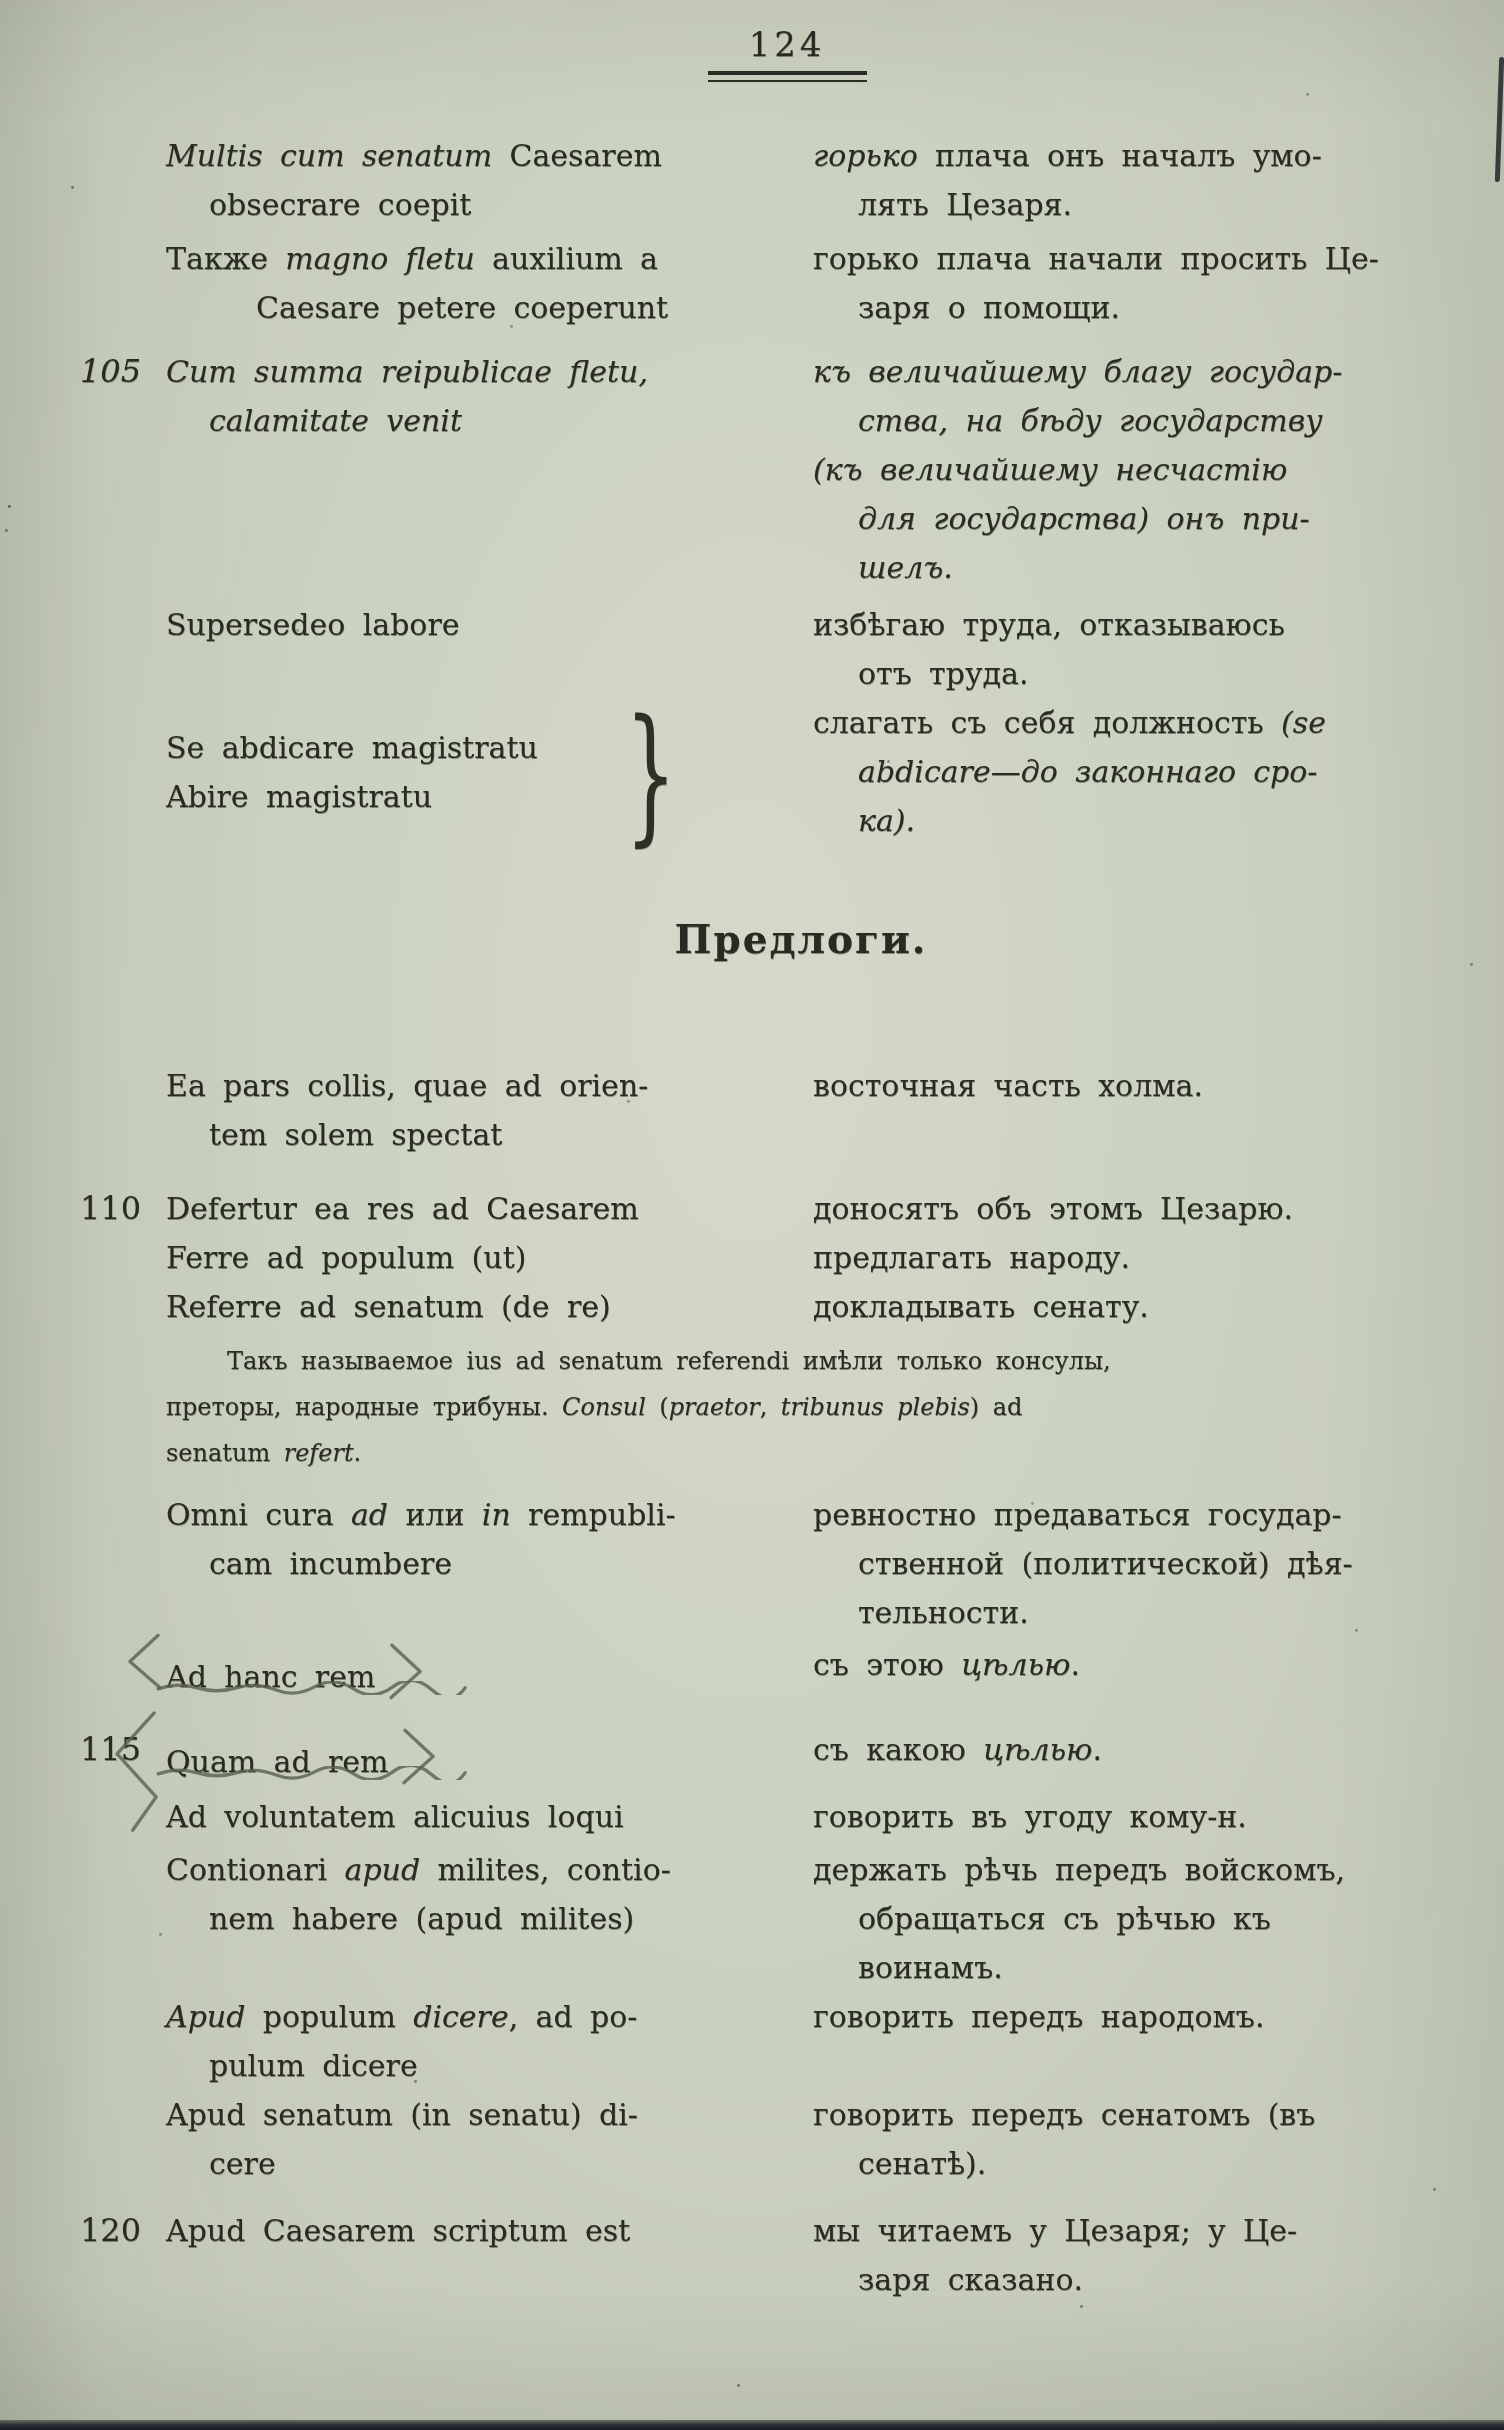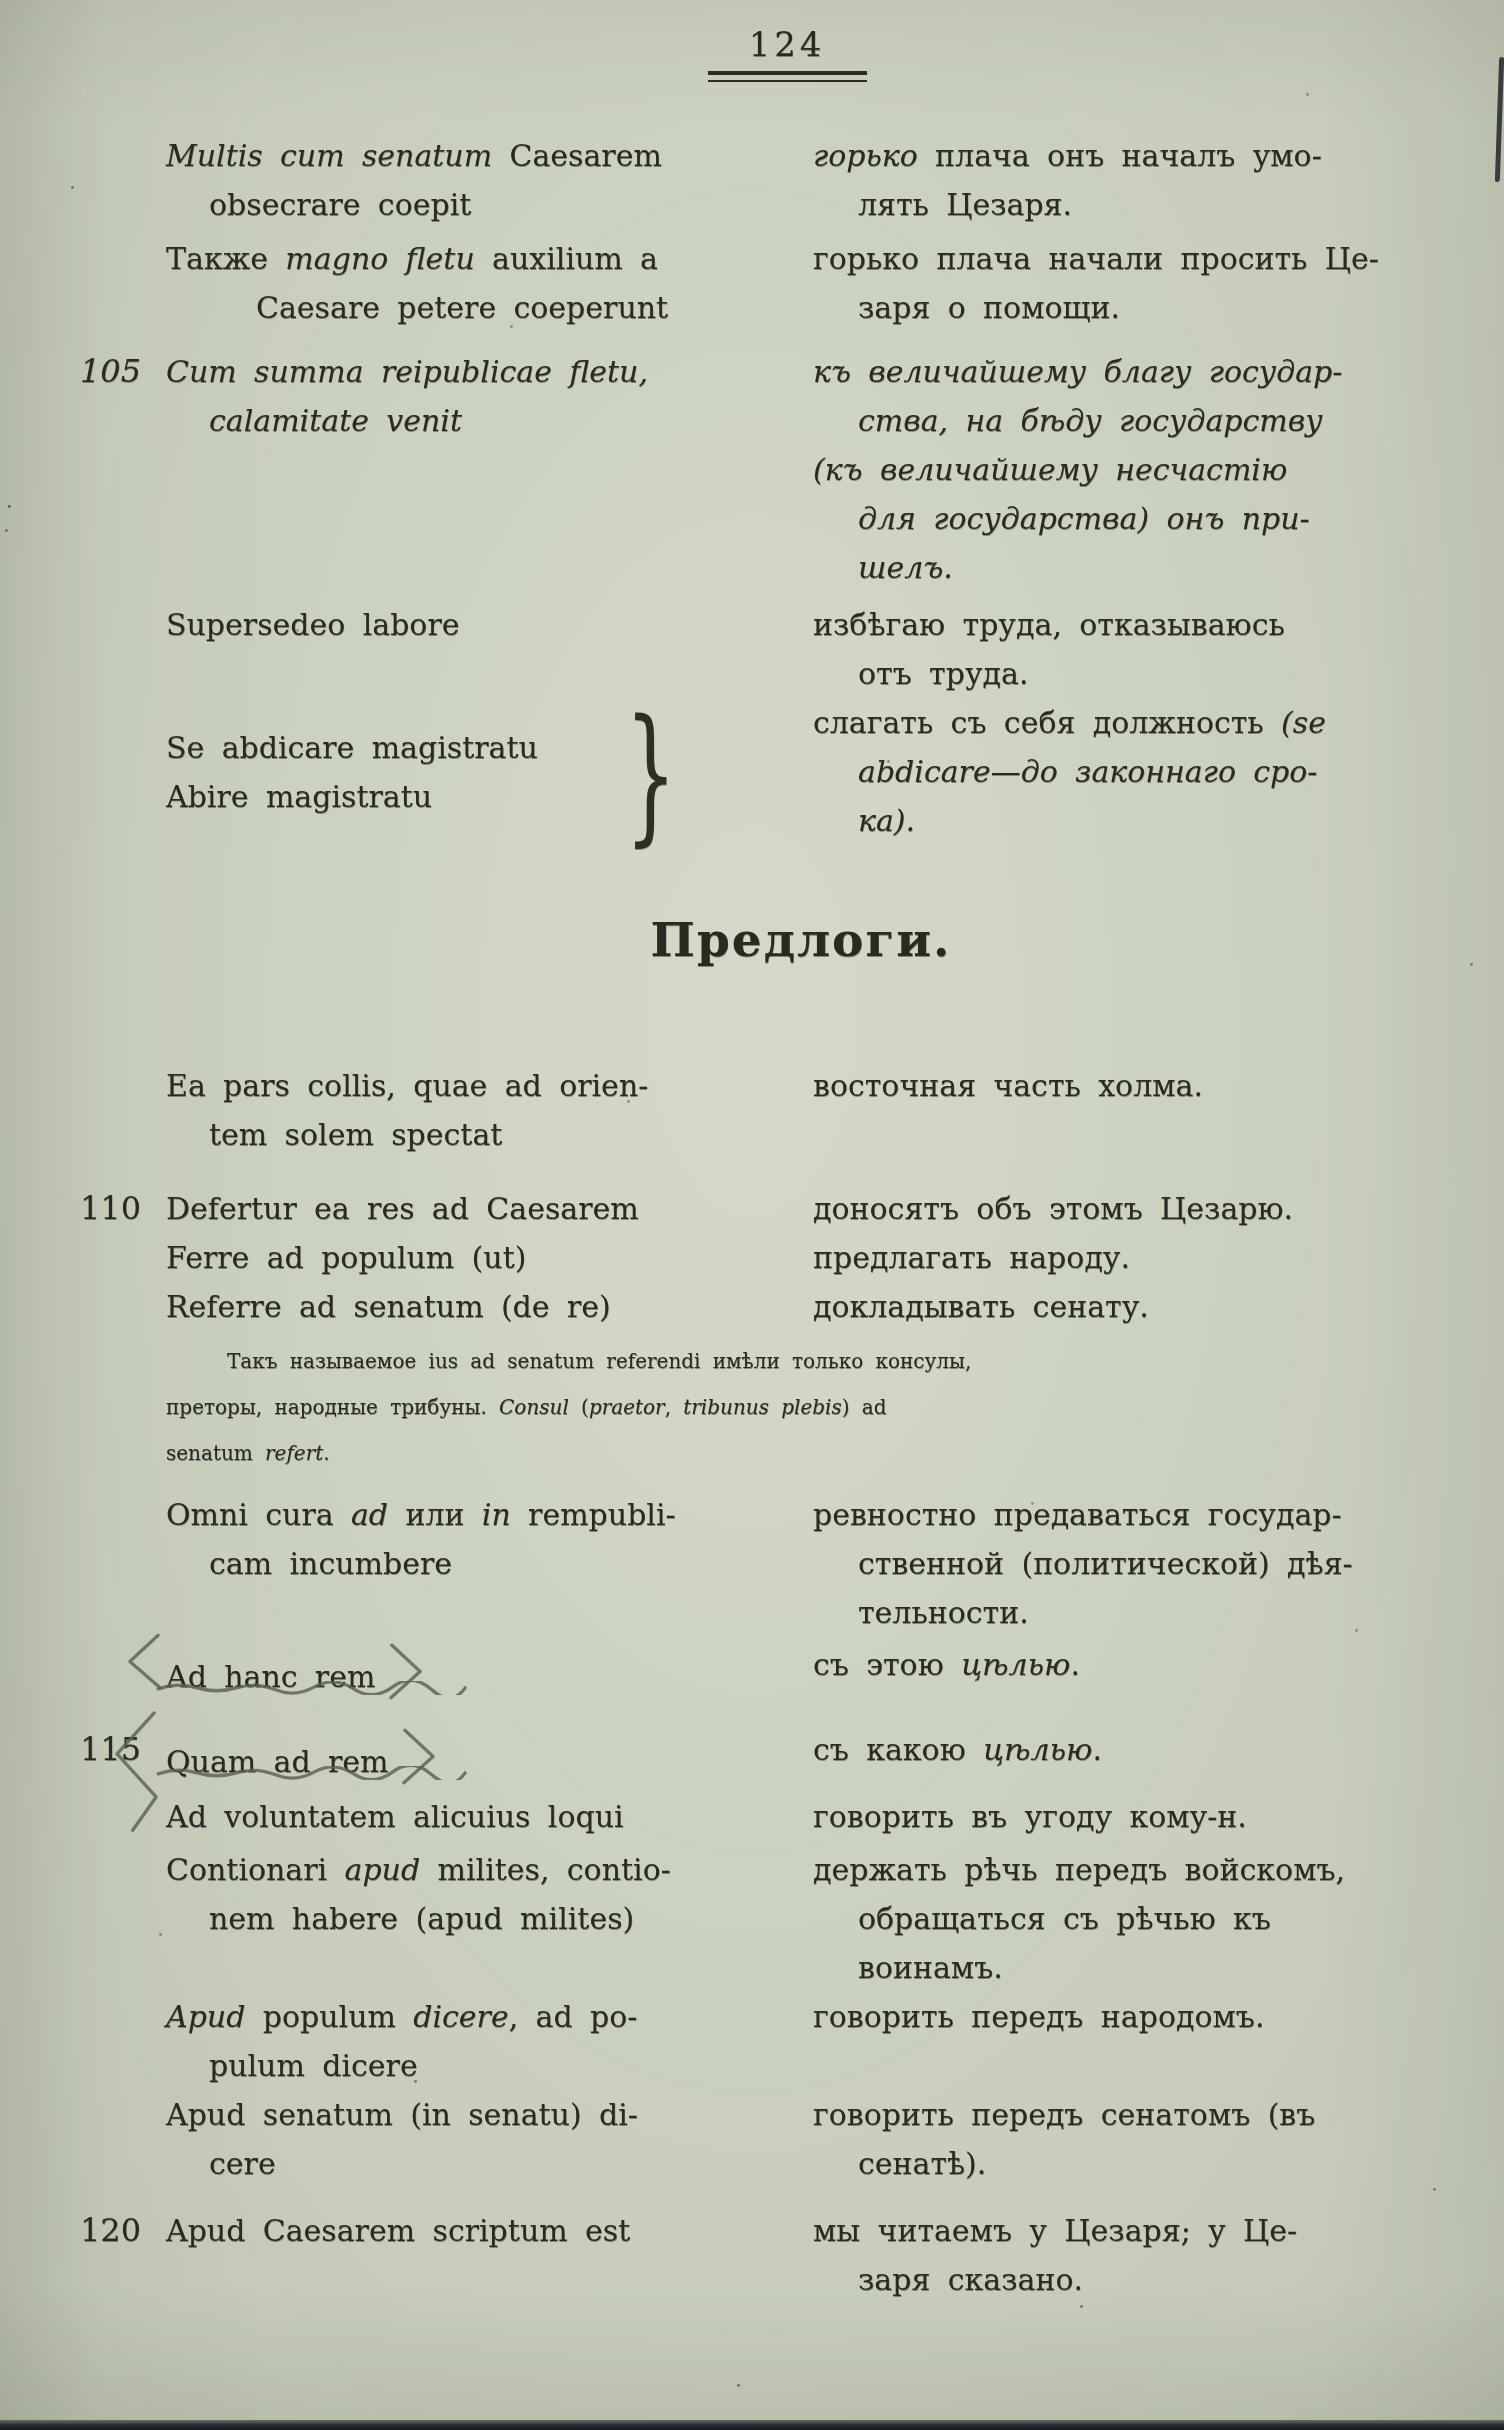--- a/index.html
+++ b/index.html
@@ -23,23 +23,23 @@
   .content{margin:49px 69px 0 80px;font-size:30px;}
   .entry{display:grid;grid-template-columns:86px 647px 1fr;position:relative;}
   .line{line-height:49px;white-space:nowrap;}
   .lat{padding-right:13.7px;word-spacing:7.8px;}
   .lat .ind1{padding-left:43px;}
   .lat .ind2{padding-left:90px;}
   .lat.vcen{padding-top:24.5px;}
   .rus{word-spacing:7.8px;}
   .rus .ind1{padding-left:45px;}
   .num{font-size:32px;line-height:49px;}
-  .heading{font-size:47px;line-height:47px;font-weight:bold;text-align:center;
+  .heading{font-size:39px;line-height:47px;font-weight:bold;text-align:center;
     margin:71px 0 98px 86px;letter-spacing:2px;}
-  .note{font-size:20px;padding-left:86px;word-spacing:5.9px;}
+  .note{font-size:24px;padding-left:86px;word-spacing:5.9px;}
   .nline{line-height:46px;}
   .nline.first{text-indent:61px;}
   
   .brace{position:absolute;left:545px;top:0px;font-size:147px;line-height:153px;
     transform:scaleX(0.55);transform-origin:left center;font-weight:400;color:#2e3026;}
   
   .pmark{position:relative;}
   .pmark svg polyline,.pmark svg path{stroke:#5c6152;stroke-width:3.4;fill:none;
     stroke-linecap:round;stroke-linejoin:round;opacity:0.82;}
   .p-open{position:absolute;left:-41px;top:-7.8px;}

